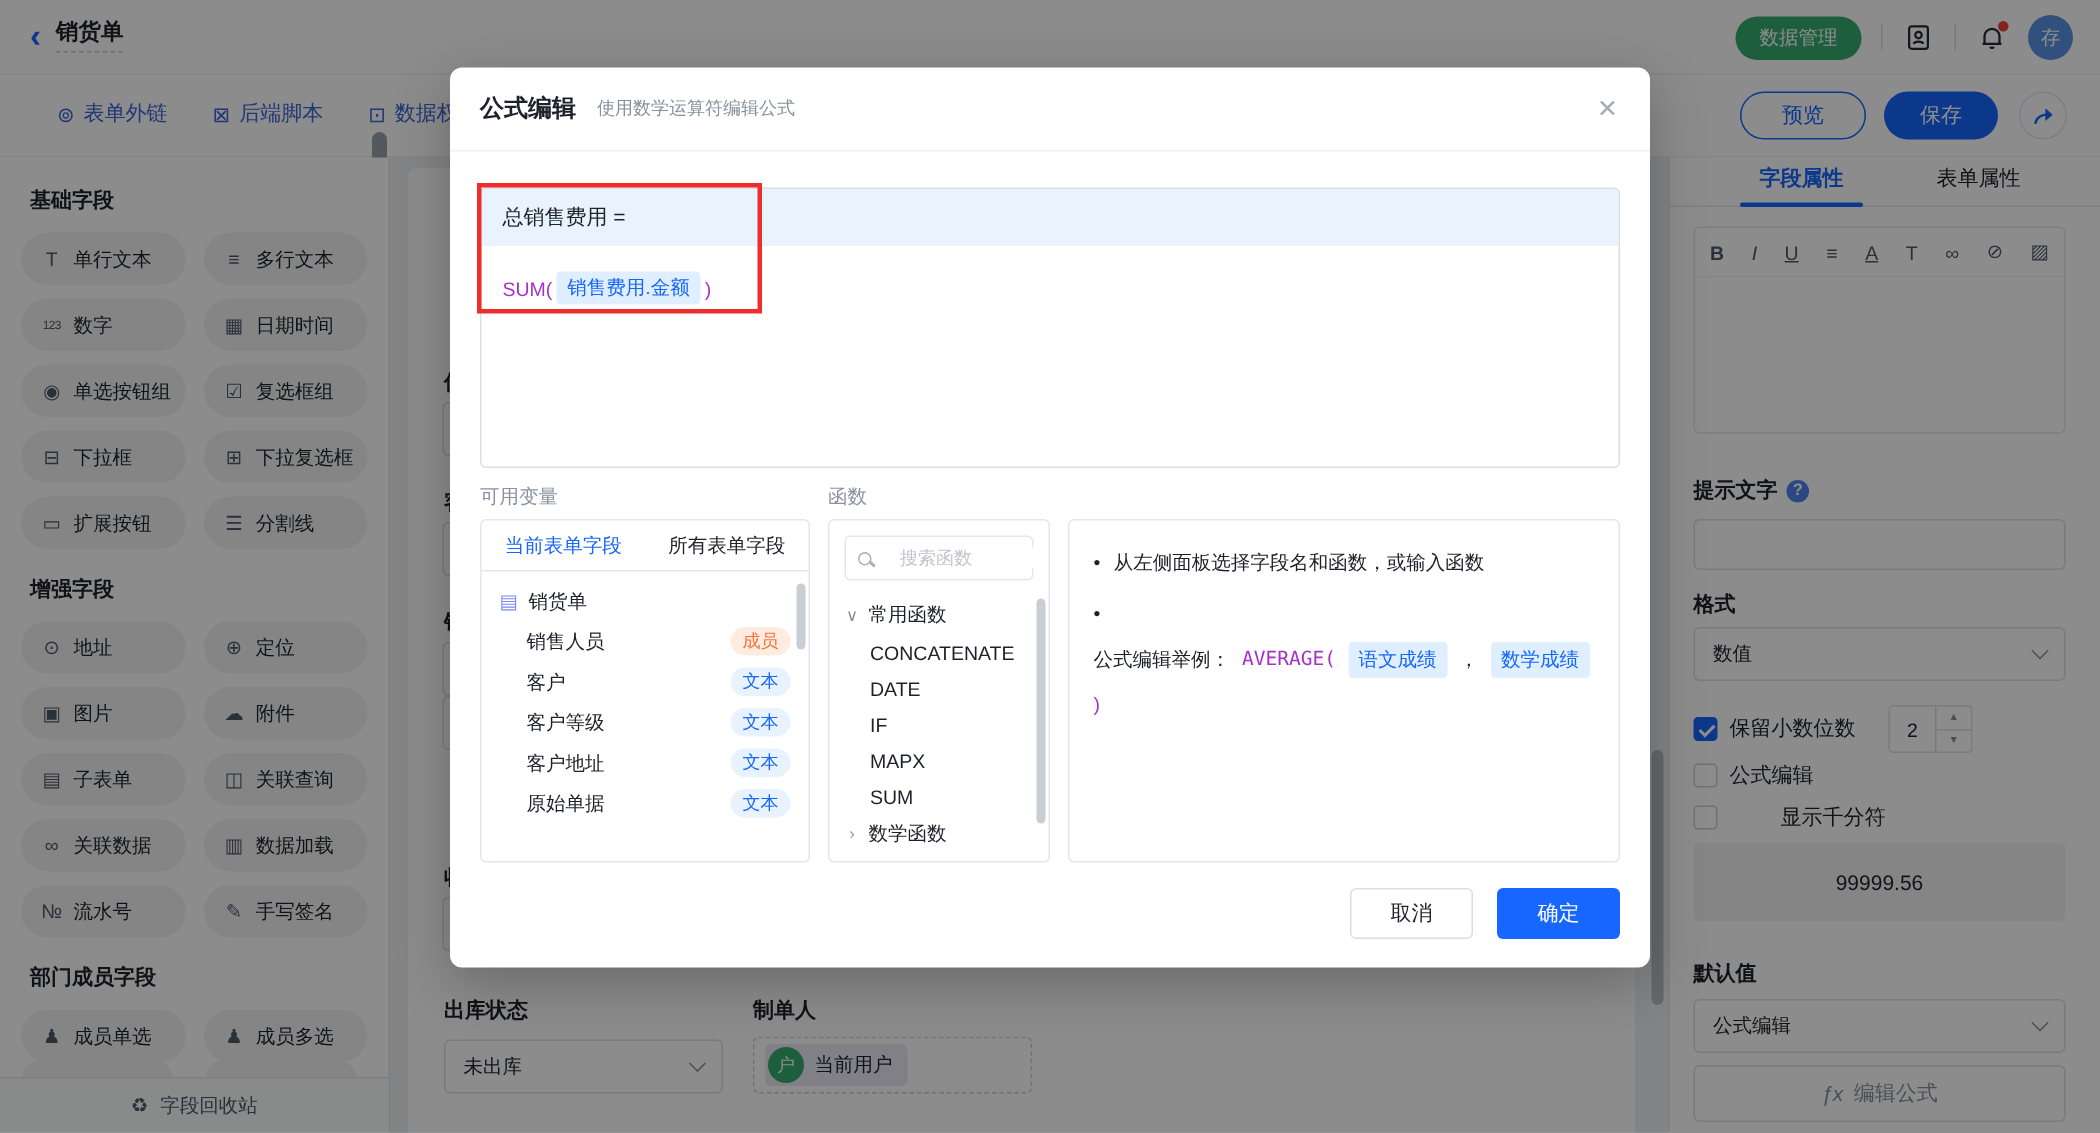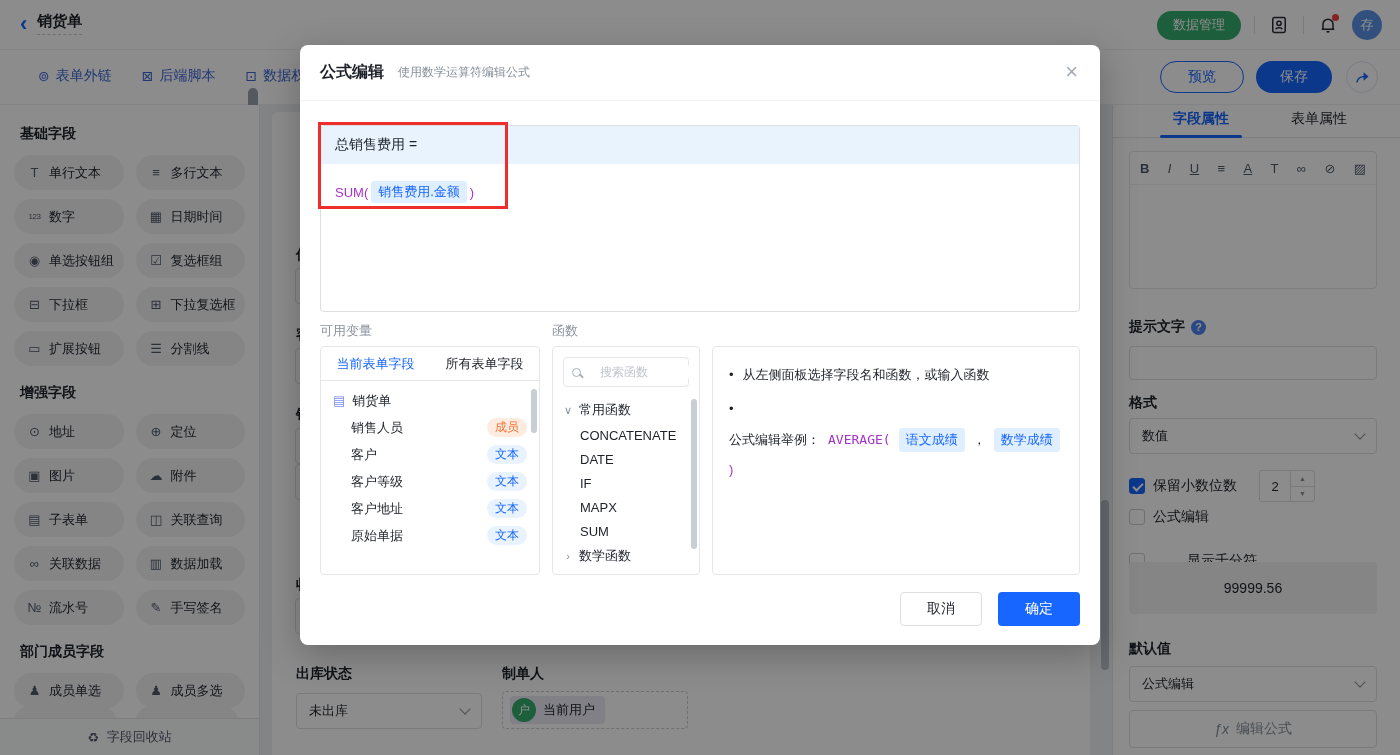--- a/index.html
+++ b/index.html
@@ -398,21 +398,21 @@
         <span class="step-btns">
           <div>▲</div>
           <div>▼</div>
         </span>
       </span>
     </div>
     <div class="cbrow" style="top:403px;">
       <span class="cb"></span>
       <span>公式编辑</span>
     </div>
-    <div class="cbrow" style="top:447px;gap:42px;">
+    <div class="cbrow" style="top:431px;gap:42px;">
       <span class="cb"></span>
       <span>显示千分符</span>
     </div>
     <div class="preview-box">99999.56</div>
     <div class="plabel" style="top:535px;">默认值</div>
     <div class="pselect" style="top:561px;">
       <span>公式编辑</span>
       <span class="chev"></span>
     </div>
     <div class="fx-btn">

